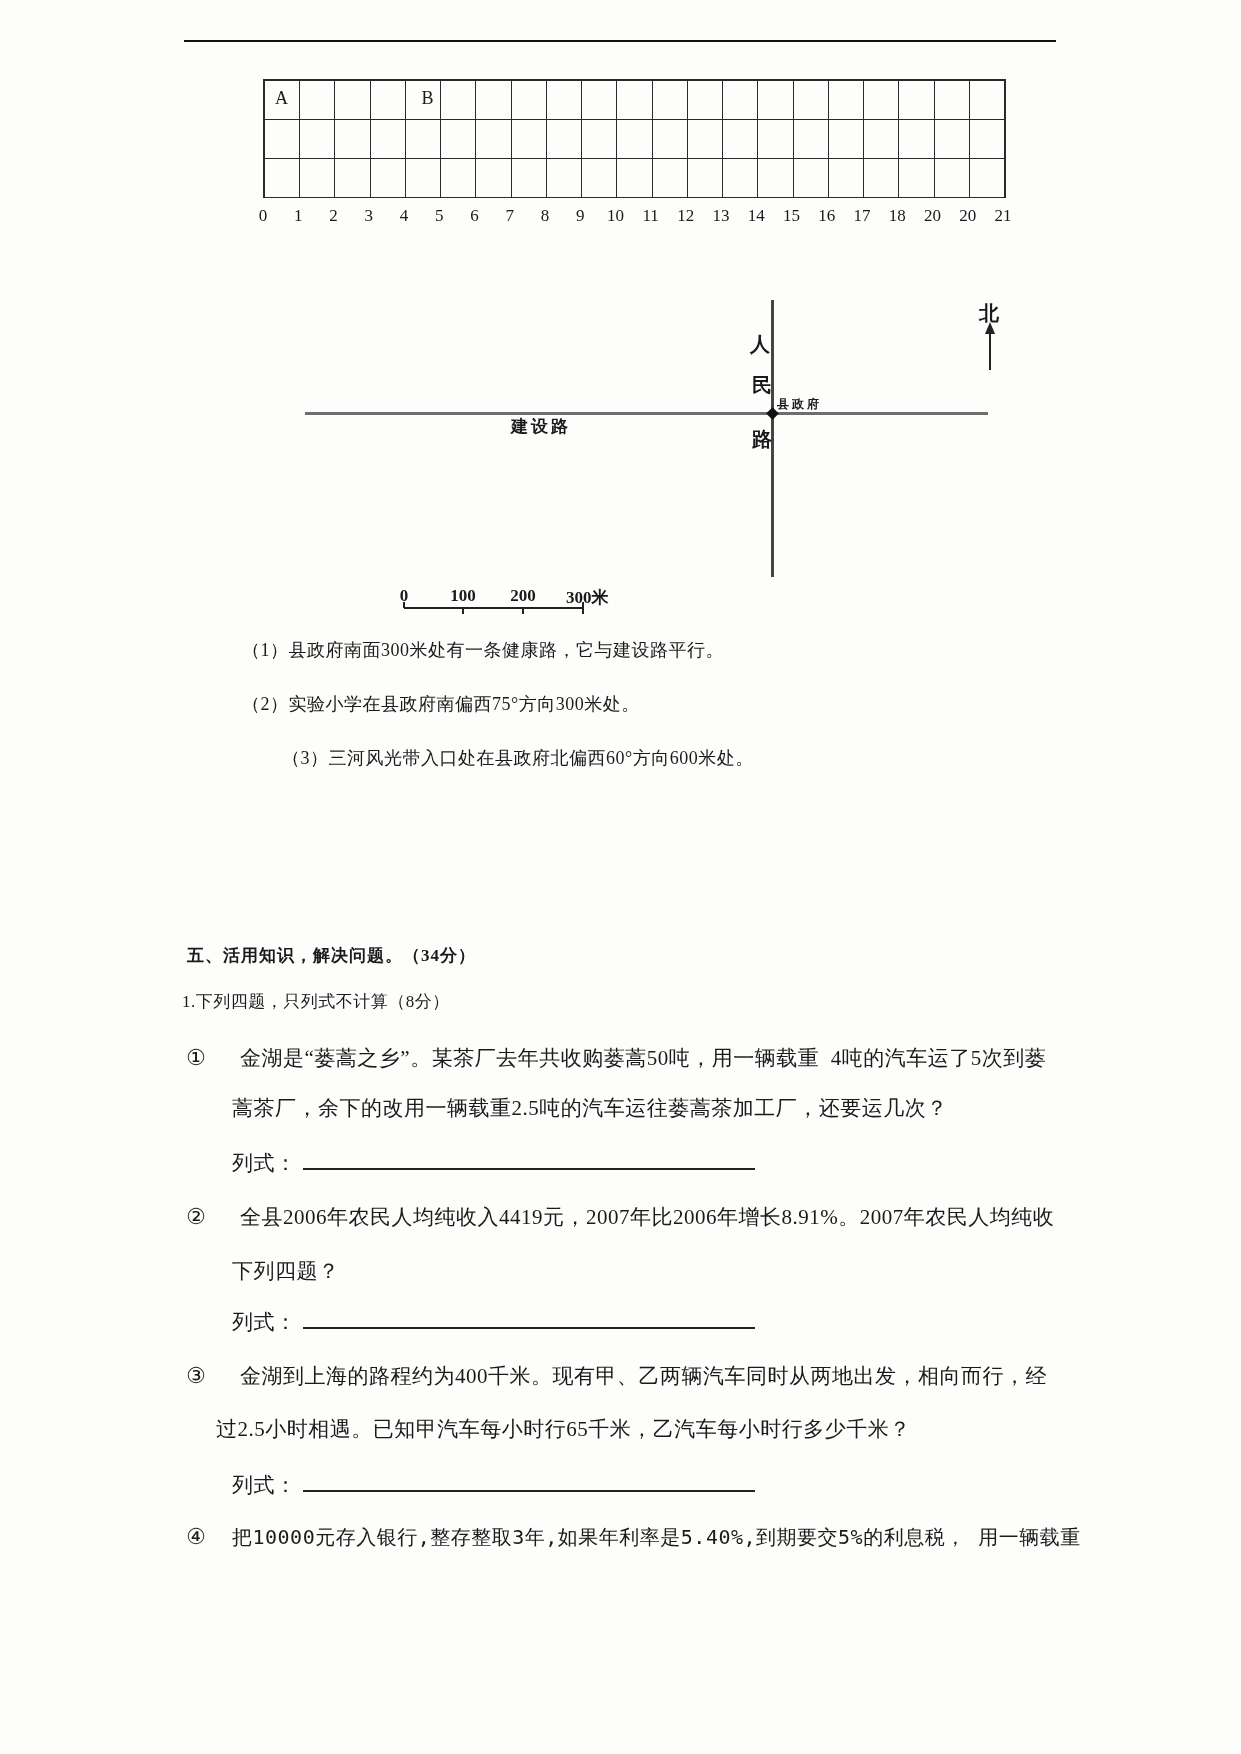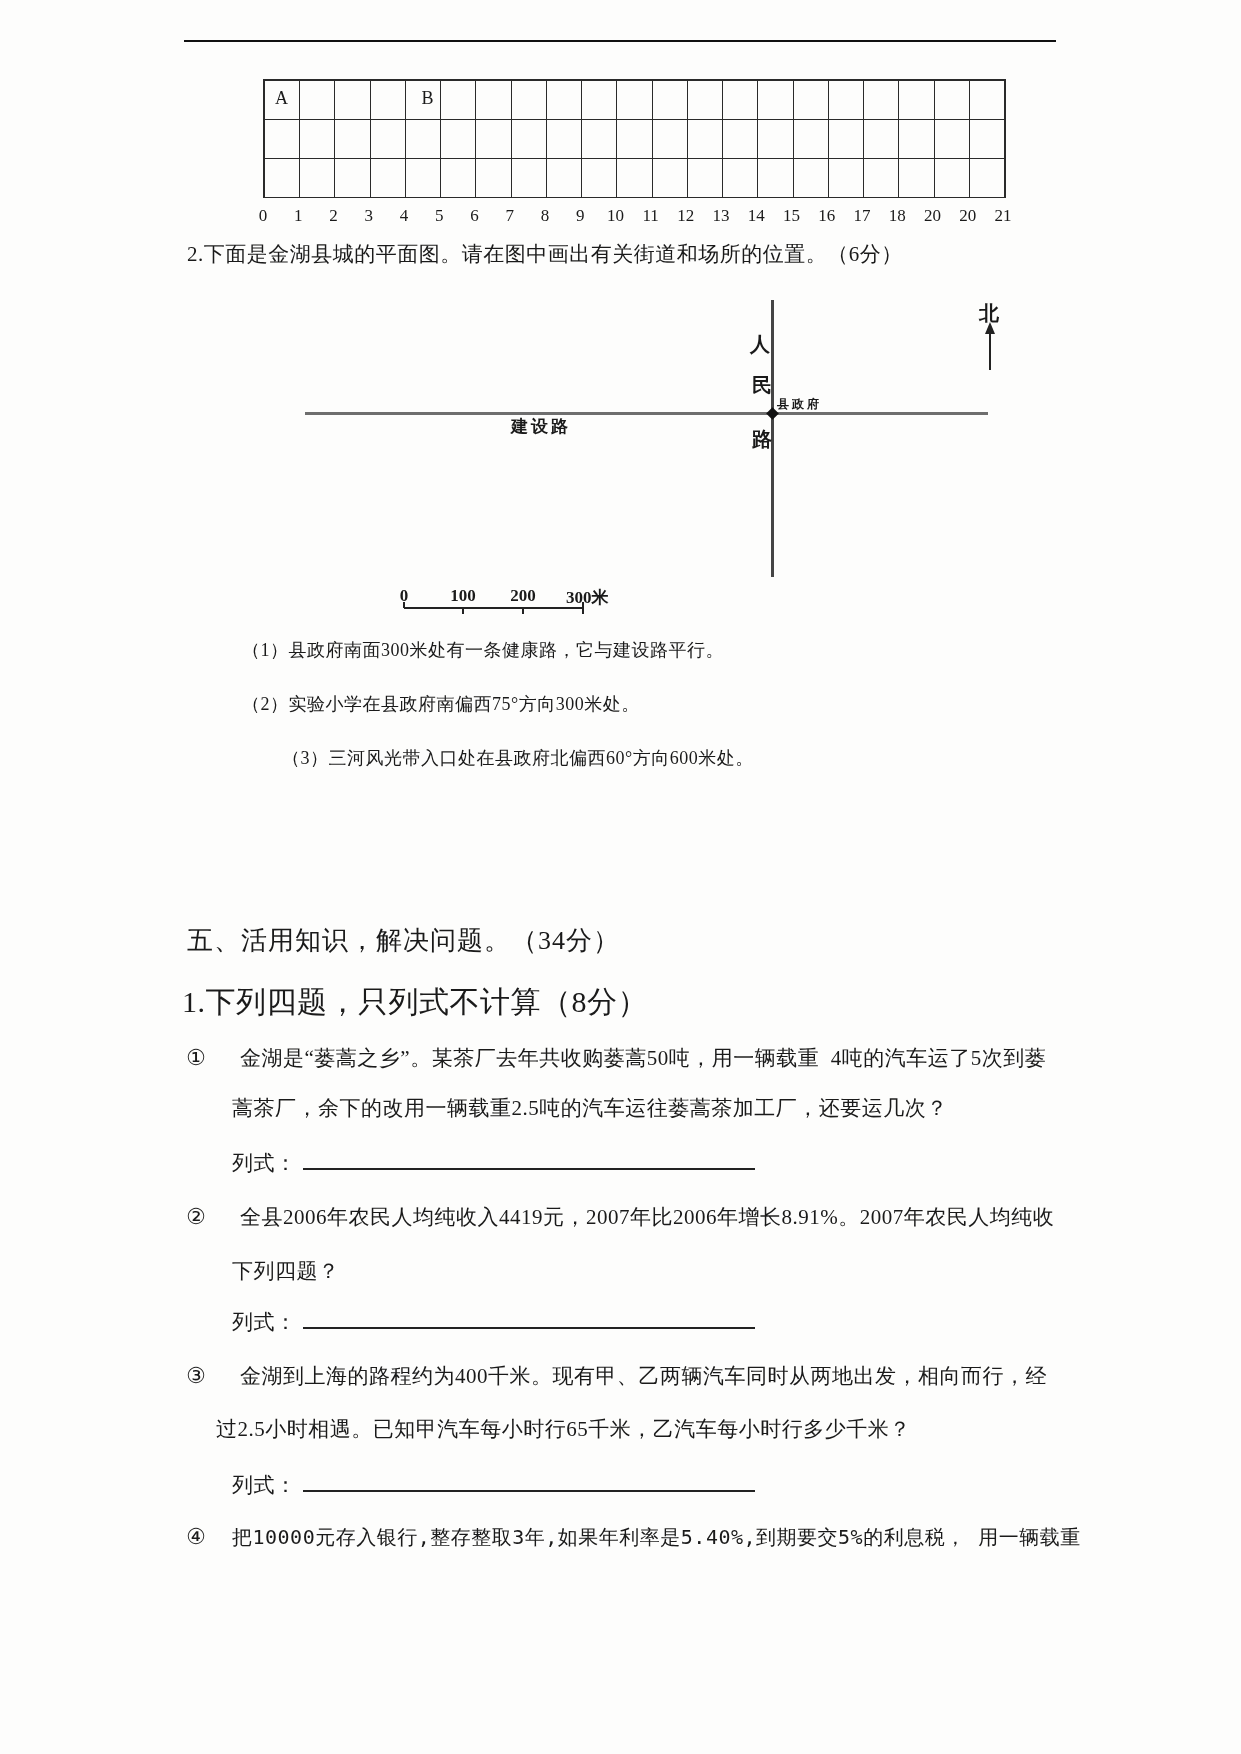--- a/index.html
+++ b/index.html
@@ -5,22 +5,22 @@
   html,body{margin:0;padding:0;background:#e8e8e8;}
   .page{
     position:relative;width:1241px;height:1754px;margin:0 auto;
     background:#fdfdfc;color:#1a1a1a;overflow:hidden;
     font-family:"Liberation Serif","DejaVu Serif",serif;
   }
   .abs{position:absolute;}
   .rule{background:#111;}
   .body-line{font-size:21px;line-height:26px;letter-spacing:.5px;white-space:pre;}
   .subq{font-size:18px;line-height:26px;letter-spacing:.5px;white-space:pre;font-family:Liberation Serif, serif;}
-  .heading{font-size:26px;line-height:32px;letter-spacing:1px;font-weight:400;white-space:pre;}
-  .q1intro{font-size:30px;line-height:28px;letter-spacing:.5px;white-space:pre;}
+  .heading{font-size:17px;line-height:32px;letter-spacing:1px;font-weight:700;white-space:pre;margin-top:15px;}
+  .q1intro{font-size:17px;line-height:28px;letter-spacing:.5px;white-space:pre;}
   .marker{font-size:22px;line-height:26px;font-family:"DejaVu Sans","Liberation Sans",sans-serif;}
   .mono-line{font-family:"DejaVu Sans Mono","Liberation Serif",serif;font-size:20px;letter-spacing:.5px;white-space:pre;}
   .blank{display:inline-block;width:452px;height:16px;border-bottom:2px solid #222;margin-left:6px;vertical-align:baseline;}
   
   .grid-fig{
     left:263px;top:79px;width:741px;height:117px;
     border:1.5px solid #2a2a2a;box-sizing:content-box;
     background-image:
       repeating-linear-gradient(to right,#2a2a2a 0 1px,transparent 1px 35.238px),
       repeating-linear-gradient(to bottom,#2a2a2a 0 1px,transparent 1px 39px);
@@ -62,21 +62,20 @@
       <span class="axis-num" style="left: 741.332px;">14</span>
       <span class="axis-num" style="left: 776.57px;">15</span>
       <span class="axis-num" style="left: 811.808px;">16</span>
       <span class="axis-num" style="left: 847.046px;">17</span>
       <span class="axis-num" style="left: 882.284px;">18</span>
       <span class="axis-num" style="left: 917.522px;">20</span>
       <span class="axis-num" style="left: 952.76px;">20</span>
       <span class="axis-num" style="left: 987.998px;">21</span>
     </div>
 
-  <div class="abs body-line" style="left:187px;top:241px;">2.下面是金湖县城的平面图。请在图中画出有关街道和场所的位置。（6分）</div>
 
   <div class="abs" style="left:0;top:268px;width:1241px;height:360px;">
 
     <div class="abs" style="left:305px;top:144px;width:683px;height:3px;background:#6e6e6e;"></div>
 
     <div class="abs" style="left:771px;top:32px;width:3px;height:277px;background:#454545;"></div>
 
     <div class="abs" style="left:768px;top:141px;width:9px;height:9px;background:#111;transform:rotate(45deg);"></div>
 
     <span class="vchar" style="left:749px;top:63px;">人</span>

